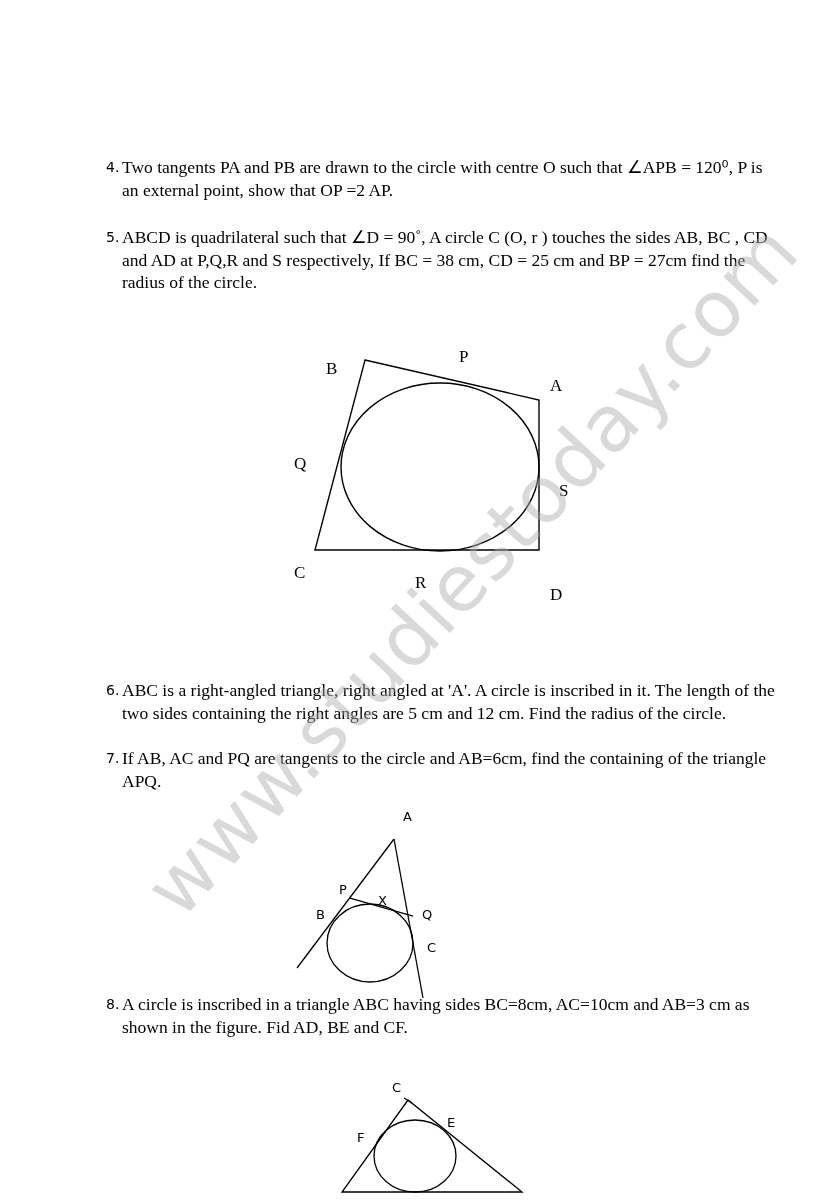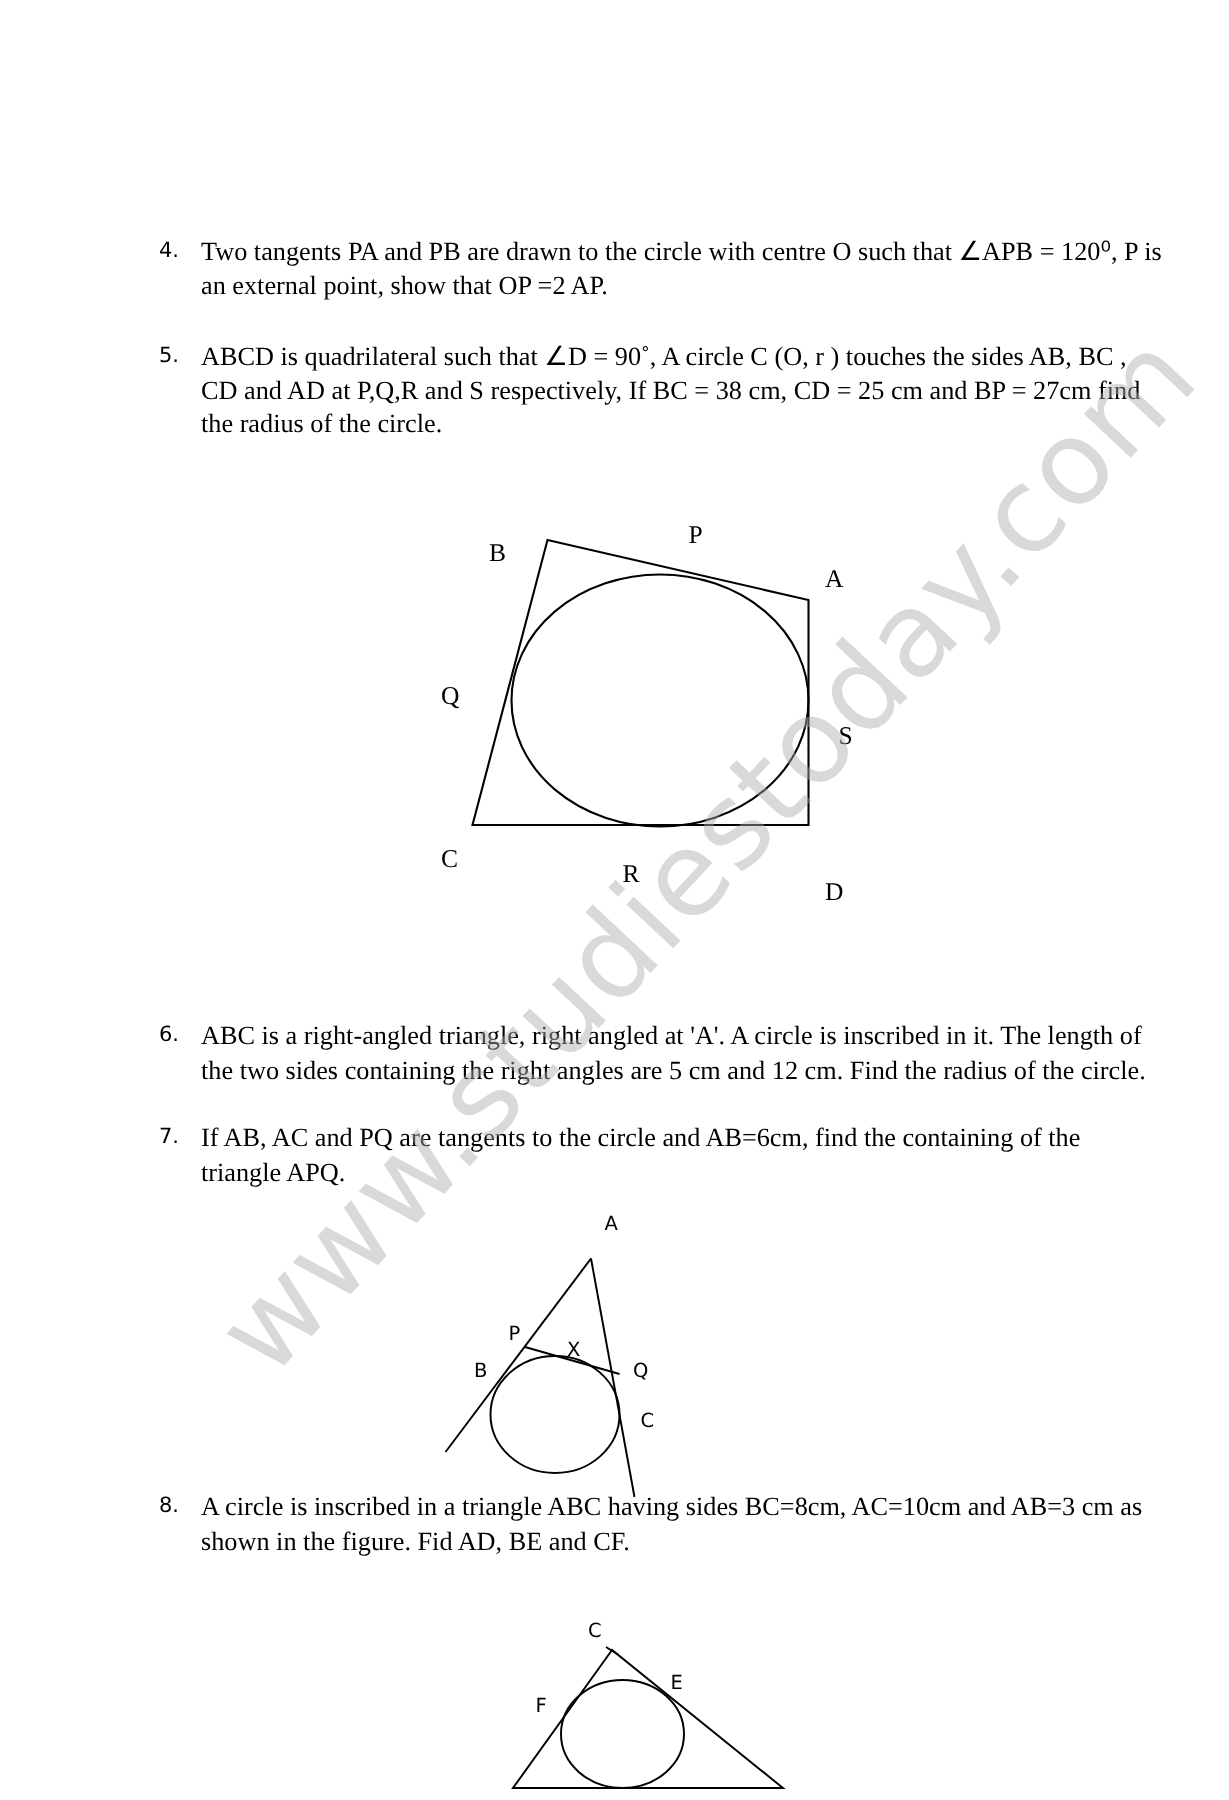--- a/index.html
+++ b/index.html
@@ -1,20 +1,20 @@
 <!DOCTYPE html>
 <html><head>
 <meta charset="utf-8">
 <style>
   html, body { margin: 0; padding: 0; background: #ffffff; }
   body { width: 819px; height: 1200px; position: relative; overflow: hidden;
          font-family: "Liberation Serif", serif; color: #000; }
   .q { position: absolute; left: 106px; width: 670px; font-size: 17.5px; line-height: 22.5px; }
   .q .num { position: absolute; left: 0; top: 0; font-family: "DejaVu Sans", sans-serif; font-size: 14px; }
-  .q .text { display: block; margin-left: 28px; }
+  .q .text { display: block; margin-left: 16px; }
   .fig { position: absolute; }
   .lbl-serif { font-family: "Liberation Serif", serif; font-size: 17px; }
   .lbl-sans { font-family: "DejaVu Sans", sans-serif; font-size: 13px; }
   .watermark { position: absolute; left: 40px; top: 580px; width: 760px; text-align: center;
                transform: rotate(-47deg); font-family: "DejaVu Sans", sans-serif;
                font-size: 78px; color: rgba(170,170,170,0.45); letter-spacing: 1px;
                pointer-events: none; white-space: nowrap; }
 </style>
 </head>
 <body>

